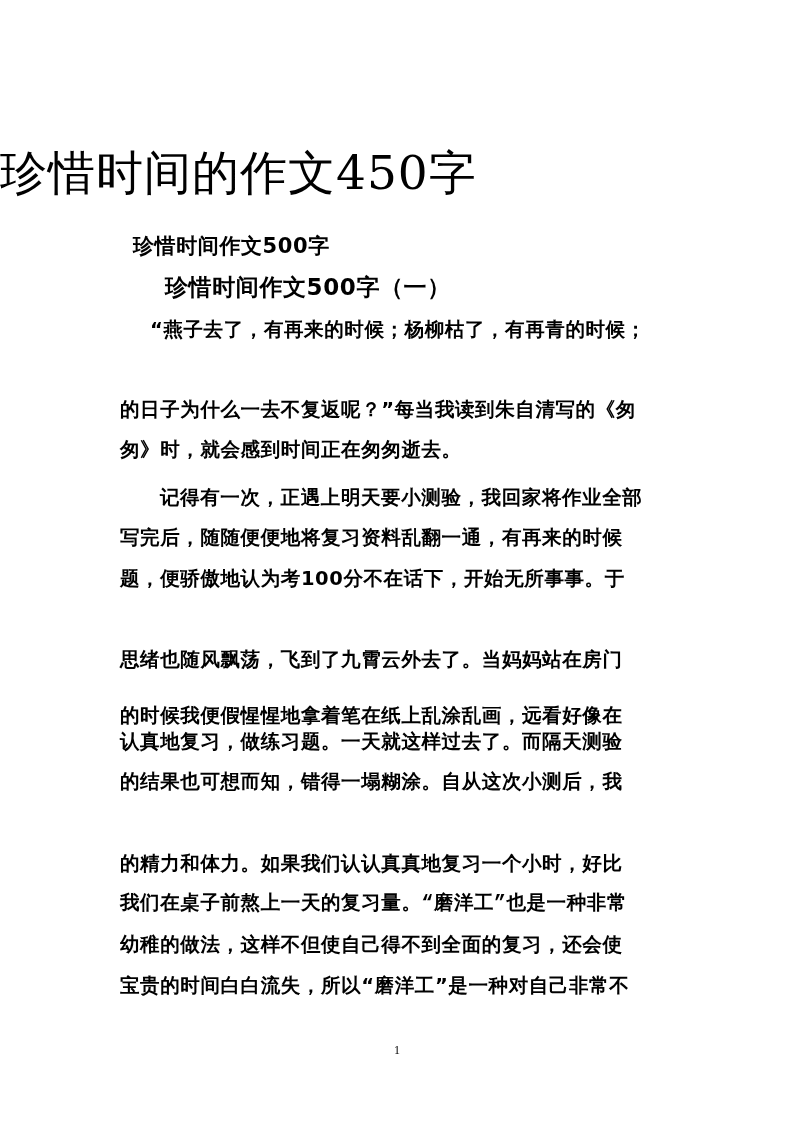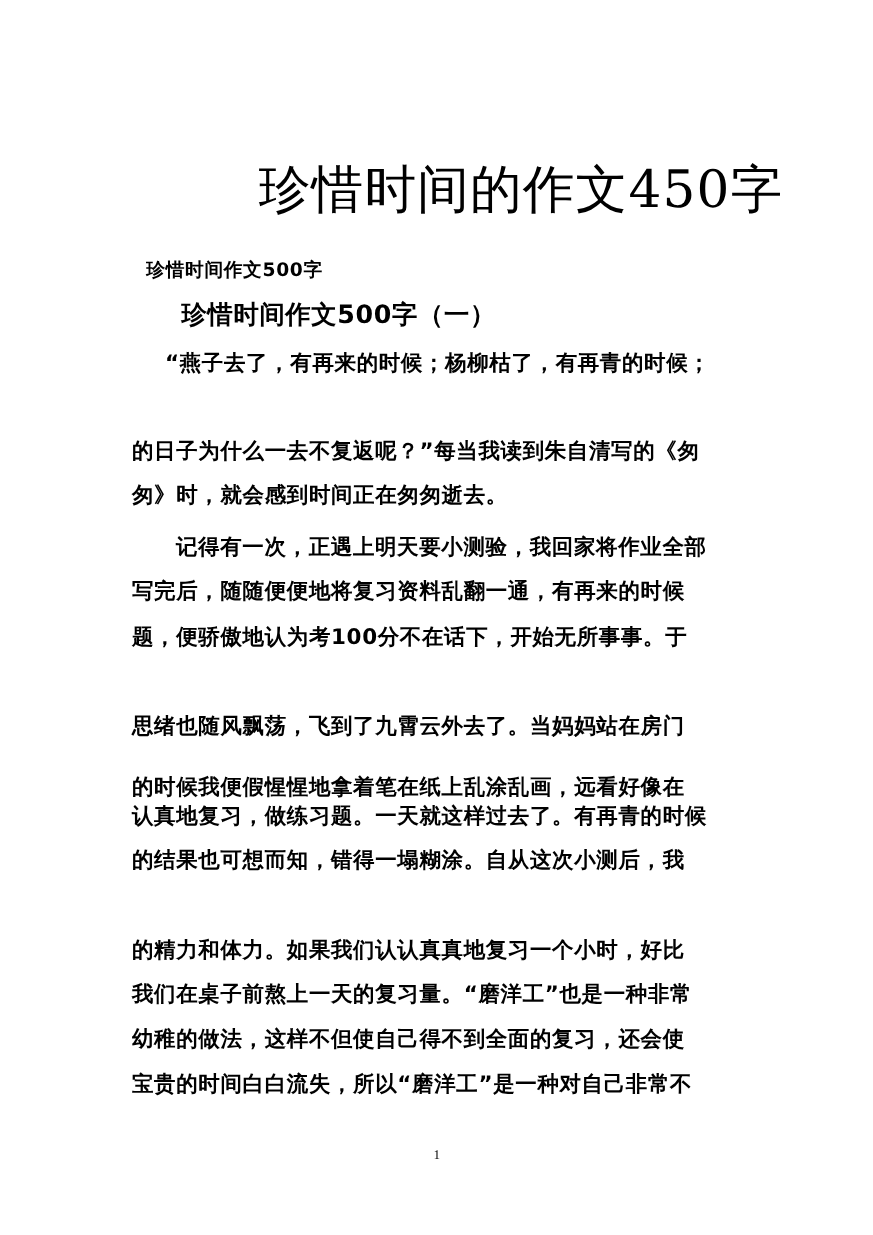--- a/index.html
+++ b/index.html
@@ -19,37 +19,37 @@
       position: absolute;
       left: 0; top: 0;
       width: 794px; height: 1123px;
       background: #ffffff;
     }
     .title {
       position: absolute;
       left: 0;
       width: 712px;
       top: 138px;
-      text-align: right;
+      text-align: left;
       font-size: 47px;
       line-height: 70px;
       font-weight: normal;
       letter-spacing: 1px;
       font-family: "DejaVu Serif", "Liberation Serif", serif;
     }
     .line {
       position: absolute;
       white-space: nowrap;
       font-size: 19.5px;
       font-weight: bold;
       line-height: 26px;
       font-family: "DejaVu Sans", "Liberation Sans", sans-serif;
       letter-spacing: 0.6px;
     }
-    .subtitle1 { left: 133px; top: 233px; font-size: 17px; }
+    .subtitle1 { left: 133px; top: 233px; font-size: 21px; }
     .subtitle2 { left: 165px; top: 274px; font-size: 23px; }
     .page-number {
       position: absolute;
       left: 0;
       width: 794px;
       top: 1043px;
       text-align: center;
       font-size: 12px;
       font-family: "Liberation Serif", serif;
     }
@@ -65,21 +65,21 @@
 
   <div class="line" style="left:150px; top:317px;">“燕子去了，有再来的时候；杨柳枯了，有再青的时候；</div>
   <div class="line" style="left:120px; top:397px;">的日子为什么一去不复返呢？”每当我读到朱自清写的《匆</div>
   <div class="line" style="left:120px; top:437px;">匆》时，就会感到时间正在匆匆逝去。</div>
 
   <div class="line" style="left:160px; top:485px;">记得有一次，正遇上明天要小测验，我回家将作业全部</div>
   <div class="line" style="left:120px; top:525px;">写完后，随随便便地将复习资料乱翻一通，有再来的时候</div>
   <div class="line" style="left:120px; top:566px;">题，便骄傲地认为考100分不在话下，开始无所事事。于</div>
   <div class="line" style="left:120px; top:647px;">思绪也随风飘荡，飞到了九霄云外去了。当妈妈站在房门</div>
   <div class="line" style="left:120px; top:688px;margin-top:15px;">的时候我便假惺惺地拿着笔在纸上乱涂乱画，远看好像在</div>
-  <div class="line" style="left:120px; top:729px;">认真地复习，做练习题。一天就这样过去了。有再青的时候</div>
+  <div class="line" style="left:120px; top:729px;">认真地复习，做练习题。一天就这样过去了。而隔天测验</div>
   <div class="line" style="left:120px; top:769px;">的结果也可想而知，错得一塌糊涂。自从这次小测后，我</div>
   <div class="line" style="left:120px; top:851px;">的精力和体力。如果我们认认真真地复习一个小时，好比</div>
-  <div class="line" style="left:120px; top:891px;">我们在桌子前熬上一天的复习量。“磨洋工”也是一种非常</div>
+  <div class="line" style="left:120px; top:891px;font-family:Liberation Mono, monospace;">我们在桌子前熬上一天的复习量。“磨洋工”也是一种非常</div>
   <div class="line" style="left:120px; top:932px;">幼稚的做法，这样不但使自己得不到全面的复习，还会使</div>
   <div class="line" style="left:120px; top:973px;">宝贵的时间白白流失，所以“磨洋工”是一种对自己非常不</div>
 
   <div class="page-number">1</div>
 </div>
 
 </body></html>

